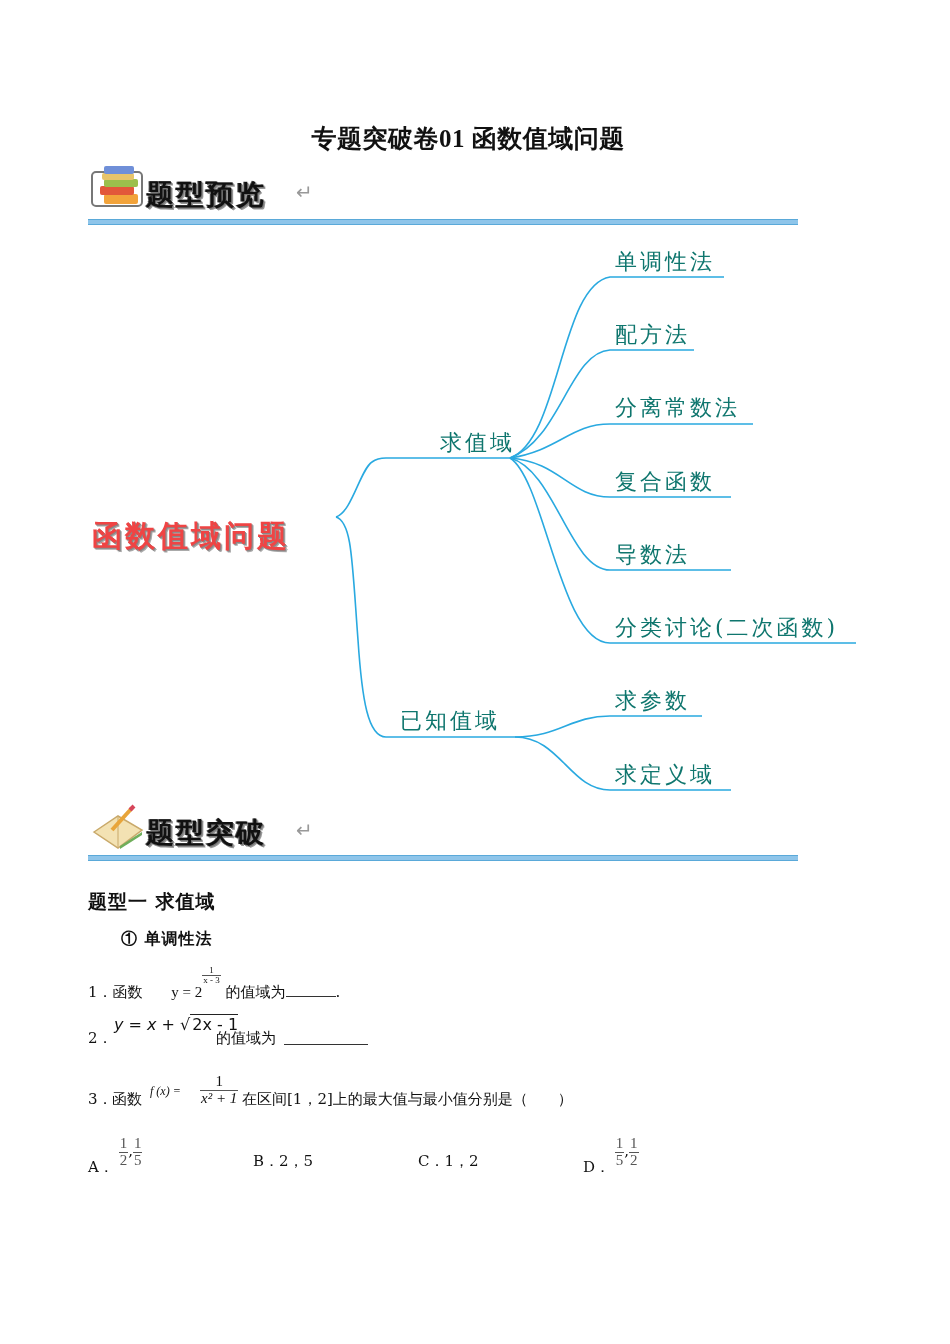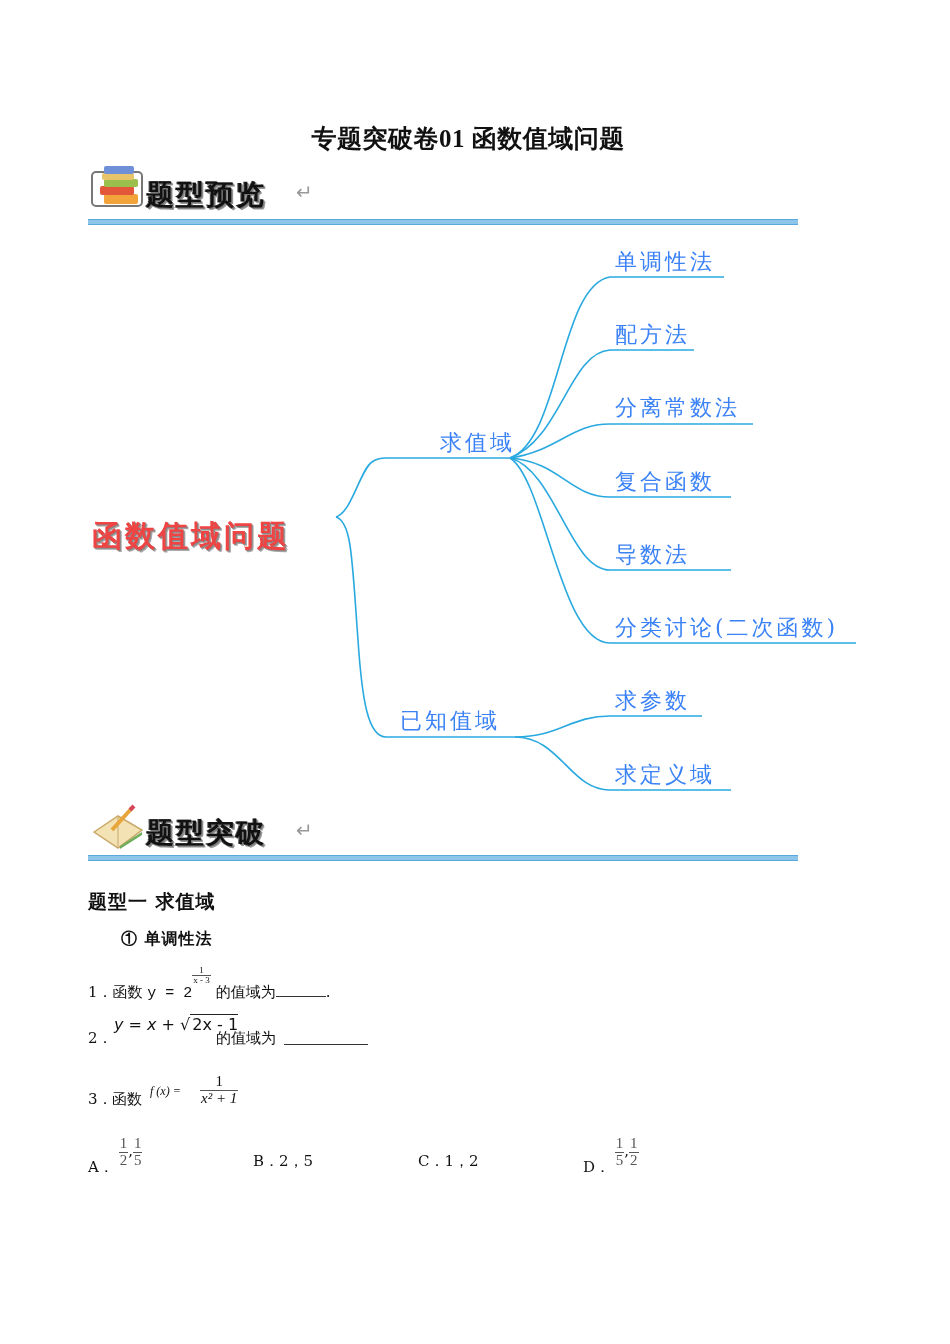--- a/index.html
+++ b/index.html
@@ -9,21 +9,21 @@
   .doc-title { left: 0; width: 936px; top: 122px; text-align: center; font-size: 25px; font-weight: bold;
                font-family: "Liberation Serif", "DejaVu Serif", serif; letter-spacing: 0.5px; }
   .section-header { left: 88px; width: 710px; height: 60px; }
   .section-header .label { position: absolute; left: 58px; top: 14px; font-size: 28px; font-weight: 900;
       font-family: "DejaVu Sans", sans-serif; color: #111;
       text-shadow: 1px 1px 0 #777, 2px 2px 0 #999, -1px 0 0 #555; letter-spacing: 2px; }
   .section-header .ret { position: absolute; top: 18px; font-size: 20px; color: #999; font-family: "DejaVu Sans", sans-serif; }
   .section-header .bar { position: absolute; left: 0; width: 710px; height: 4px; background: #8ec5ea;
       border-top: 1px solid #5aa9d9; border-bottom: 1px solid #5aa9d9; }
   .mm-svg { left: 0; top: 0; }
-  .mm-text { font-family: "DejaVu Serif", serif; font-size: 22px; color: #3b82f6; letter-spacing: 3px; white-space: nowrap; }
+  .mm-text { font-family: "DejaVu Serif", serif; font-size: 22px; color: #0f766e; letter-spacing: 3px; white-space: nowrap; }
   .mm-root { left: 92px; top: 516px; font-size: 30px; font-weight: 900; font-family: "DejaVu Sans", sans-serif;
       letter-spacing: 3px; color: #ef4444; text-shadow: 1px 1px 0 #888, 2px 2px 0 #aaa; }
   .q-heading { left: 88px; top: 889px; font-size: 19px; font-weight: bold; letter-spacing: 1px; }
   .q-sub { left: 88px; top: 929px; font-size: 16px; font-weight: bold; letter-spacing: 1px; margin-left: 33px; }
   .q-line { left: 88px; font-size: 15px; font-family: "DejaVu Serif", serif; white-space: nowrap; }
   .math { font-family: "Liberation Serif", serif; font-style: italic; }
   .blank { display: inline-block; border-bottom: 1px solid #333; height: 14px; vertical-align: baseline; }
   .frac { display: inline-block; vertical-align: middle; text-align: center; font-family: "Liberation Serif", serif; line-height: 1.05; }
   .frac .num { display: block; border-bottom: 1px solid #555; padding: 0 1px; }
   .frac .den { display: block; padding: 0 1px; }
@@ -94,39 +94,40 @@
   <span class="label">题型突破</span>
   <span class="ret" style="left:208px;">↵</span>
   <div class="bar" style="top:55px;"></div>
 </div>
 
 <div class="abs q-heading">题型一  求值域</div>
 <div class="abs q-sub">① 单调性法</div>
 
 <div class="abs q-line" style="top:966px;">
   <span>1．</span><span>函数</span>
-  <span class="math" style="font-family:Liberation Mono, monospace;font-style:normal;">y = 2</span><span class="frac" style="font-size:9px;vertical-align:14px;"><span class="num">1</span><span class="den">x - 3</span></span>
+  <span class="math" style="font-family:Liberation Serif, serif;font-style:normal;margin-left:24px;">y = 2</span><span class="frac" style="font-size:9px;vertical-align:14px;"><span class="num">1</span><span class="den">x - 3</span></span>
   <span>的值域为</span><span class="blank" style="width:50px;"></span><span>.</span>
 </div>
 
 <div class="abs q-line" style="top:1012px;height:40px;">
   <span style="position:absolute;top:17px;left:0;">2．</span>
   <span class="math" style="position:absolute;left:26px;top:2px;font-size:16px;font-family:'DejaVu Sans',sans-serif;font-style:italic;"><span>y = x + </span>√<span class="sqrt">2x - 1</span></span>
   <span style="position:absolute;left:128px;top:17px;">的值域为</span>
   <span class="blank" style="position:absolute;left:196px;top:18px;width:84px;"></span>
 </div>
 
 <div class="abs q-line" style="top:1074px;height:46px;width:540px;">
   <span style="position:absolute;top:16px;left:0;">3．</span>
   <span style="position:absolute;top:16px;left:24px;">函数</span>
   <span class="math" style="position:absolute;top:10px;left:62px;font-size:12px;">f (x) =</span>
   <span class="frac" style="position:absolute;left:112px;top:0;font-size:15px;">
       <span class="num">1</span>
       <span class="den math">x² + 1</span>
     </span>
+  <span style="position:absolute;top:16px;left:154px;">在区间[1，2]上的最大值与最小值分别是（　　）</span>
 </div>
 
 <div class="abs q-line" style="top:1136px;width:600px;height:40px;">
   <div class="option" style="left:0;">
     <span style="position:relative;top:16px;">A．</span>
     <span class="frac" style="font-size:15px;color:#555;"><span class="num">1</span><span class="den">2</span></span>,<span class="frac" style="font-size:15px;color:#555;"><span class="num">1</span><span class="den">5</span></span>
   </div>
   <div class="option" style="left:165px;top:16px;">
     <span>B．</span><span>2，5</span>
   </div>

